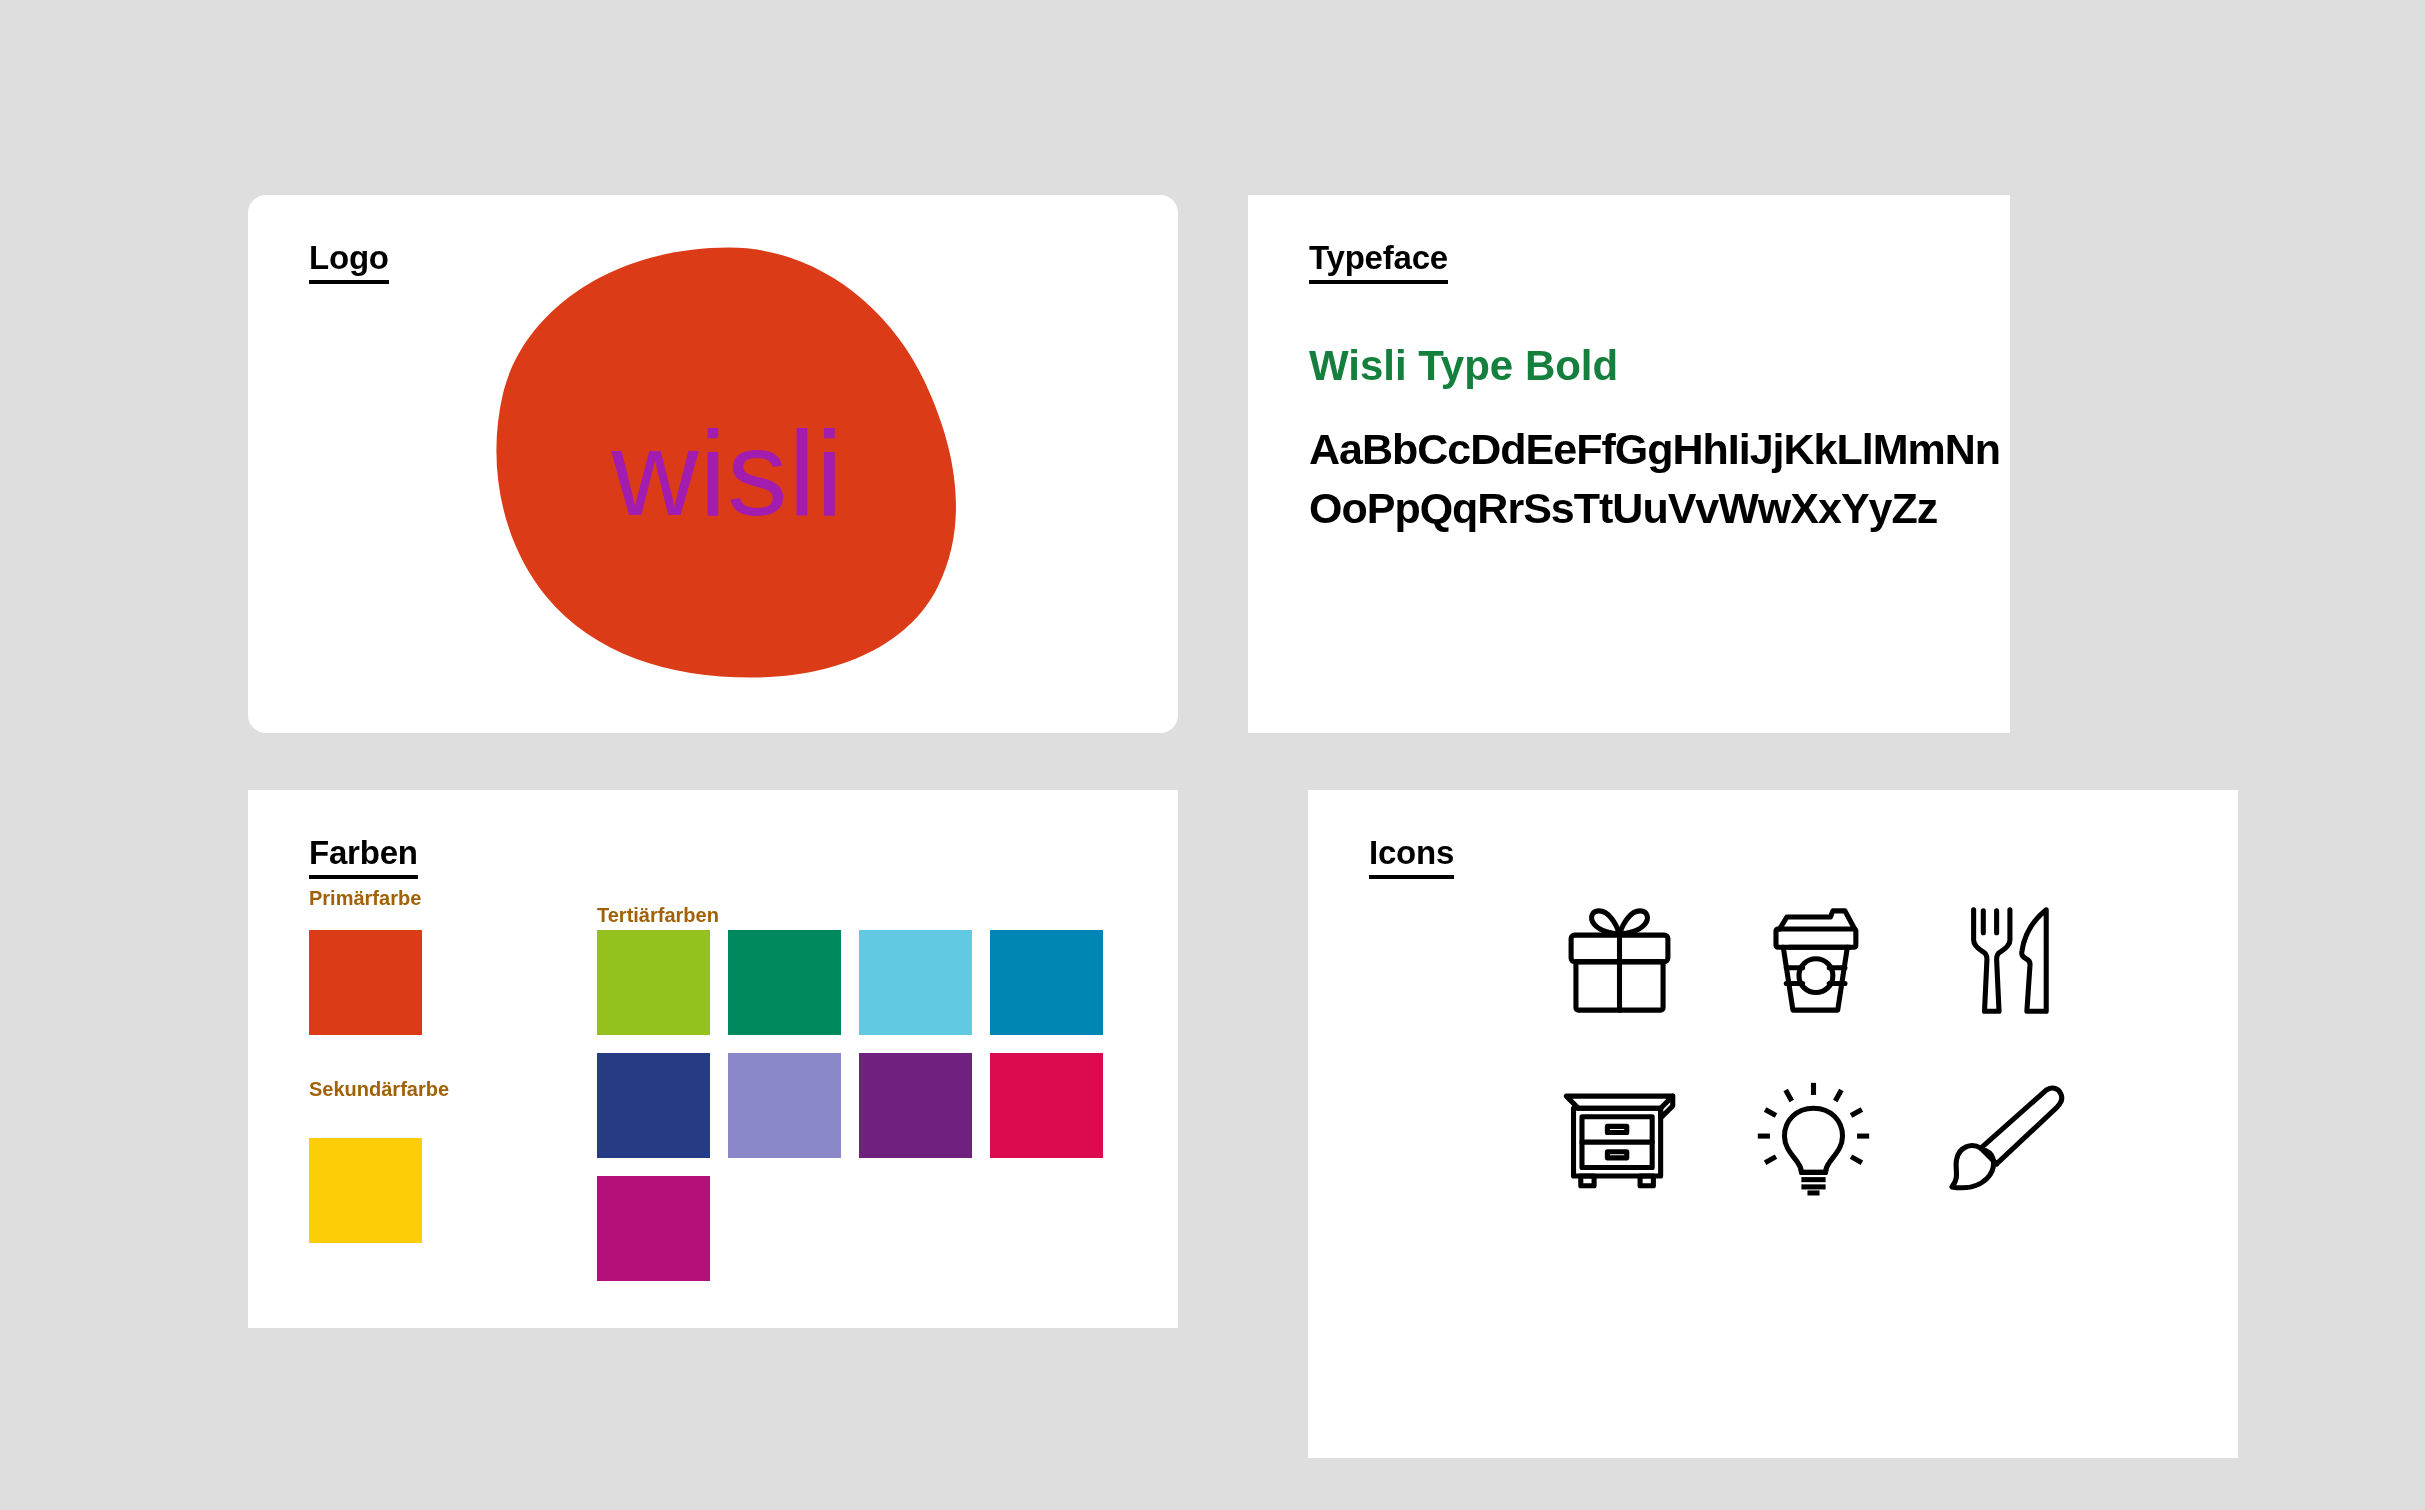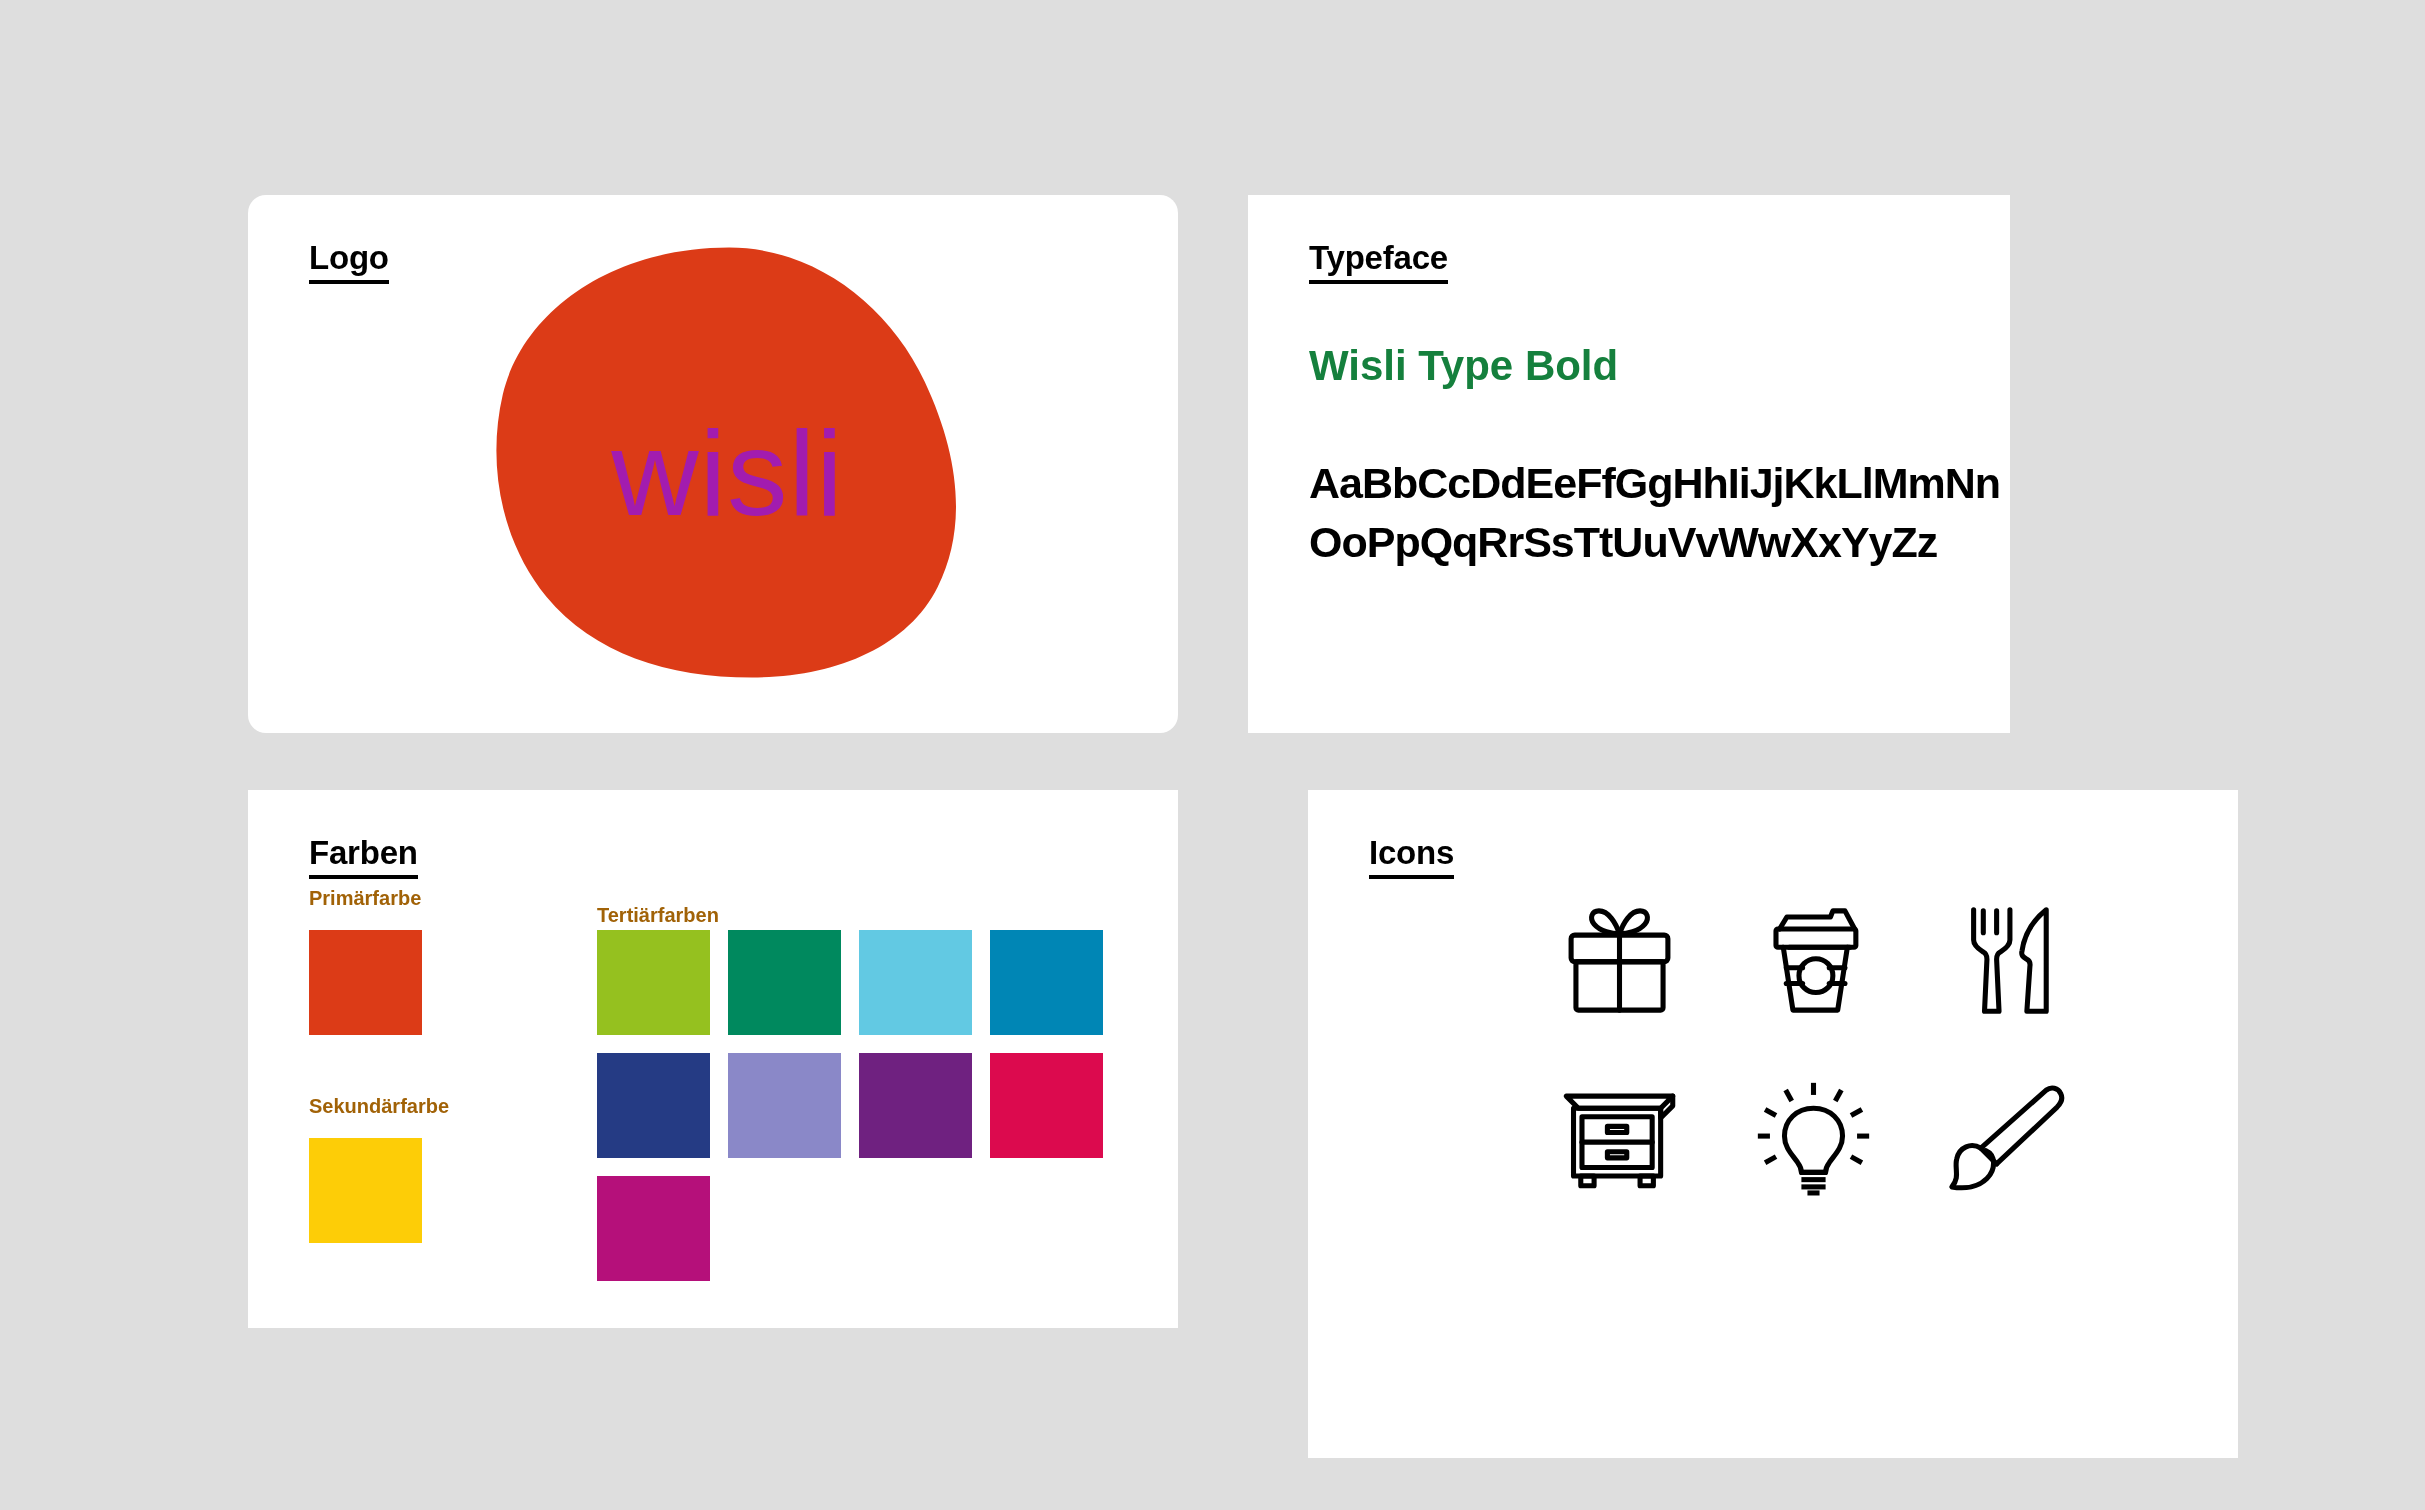--- a/index.html
+++ b/index.html
@@ -91,40 +91,39 @@
     white-space: nowrap;
   }
   .alphabet {
     position: absolute;
     left: 61px;
     font-size: 43px;
     font-weight: bold;
     color: #000000;
     white-space: nowrap;
     letter-spacing: -1px;
-    margin-top: 34px;
   }
   #alphabet-upper { top: 230px; }
   #alphabet-lower { top: 289px; }
 
   
   .swatch-label {
     position: absolute;
     font-size: 20px;
     font-weight: 700;
     color: #a16207;
     white-space: nowrap;
   }
   .swatch {
     position: absolute;
     width: 113px;
     height: 105px;
   }
   #label-primary    { left: 61px;  top: 97px; }
-  #label-secondary  { left: 61px;  top: 305px; }
+  #label-secondary  { left: 61px;  top: 288px; }
   #label-tertiary   { left: 349px; top: 114px; }
 
   #swatch-primary   { left: 61px;  top: 140px; }
   #swatch-secondary { left: 61px;  top: 348px; }
 
   .tert-grid {
     position: absolute;
     left: 349px;
     top: 140px;
     display: grid;

